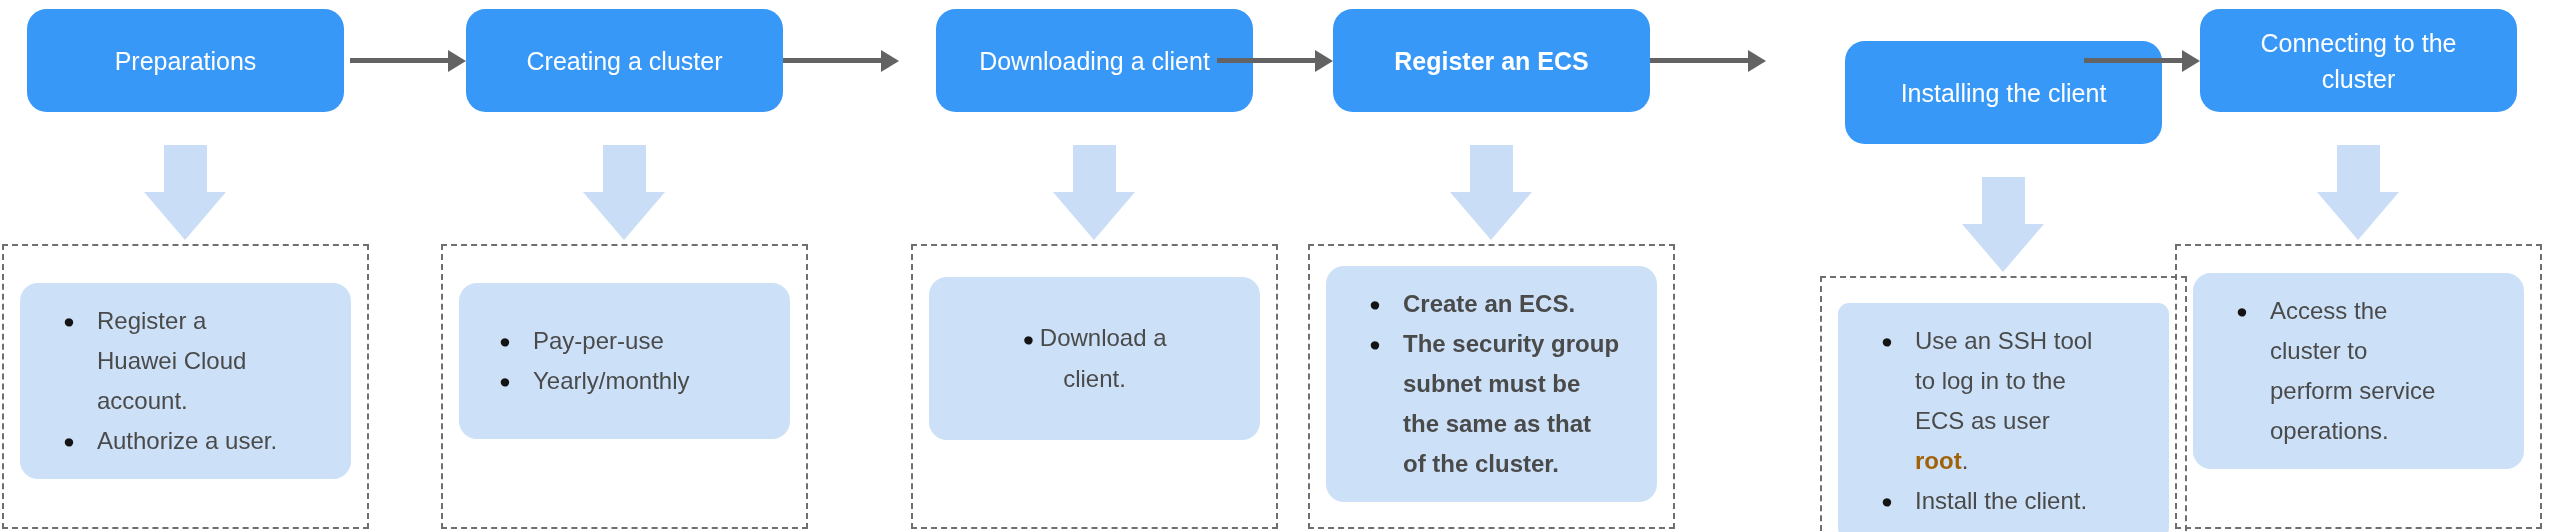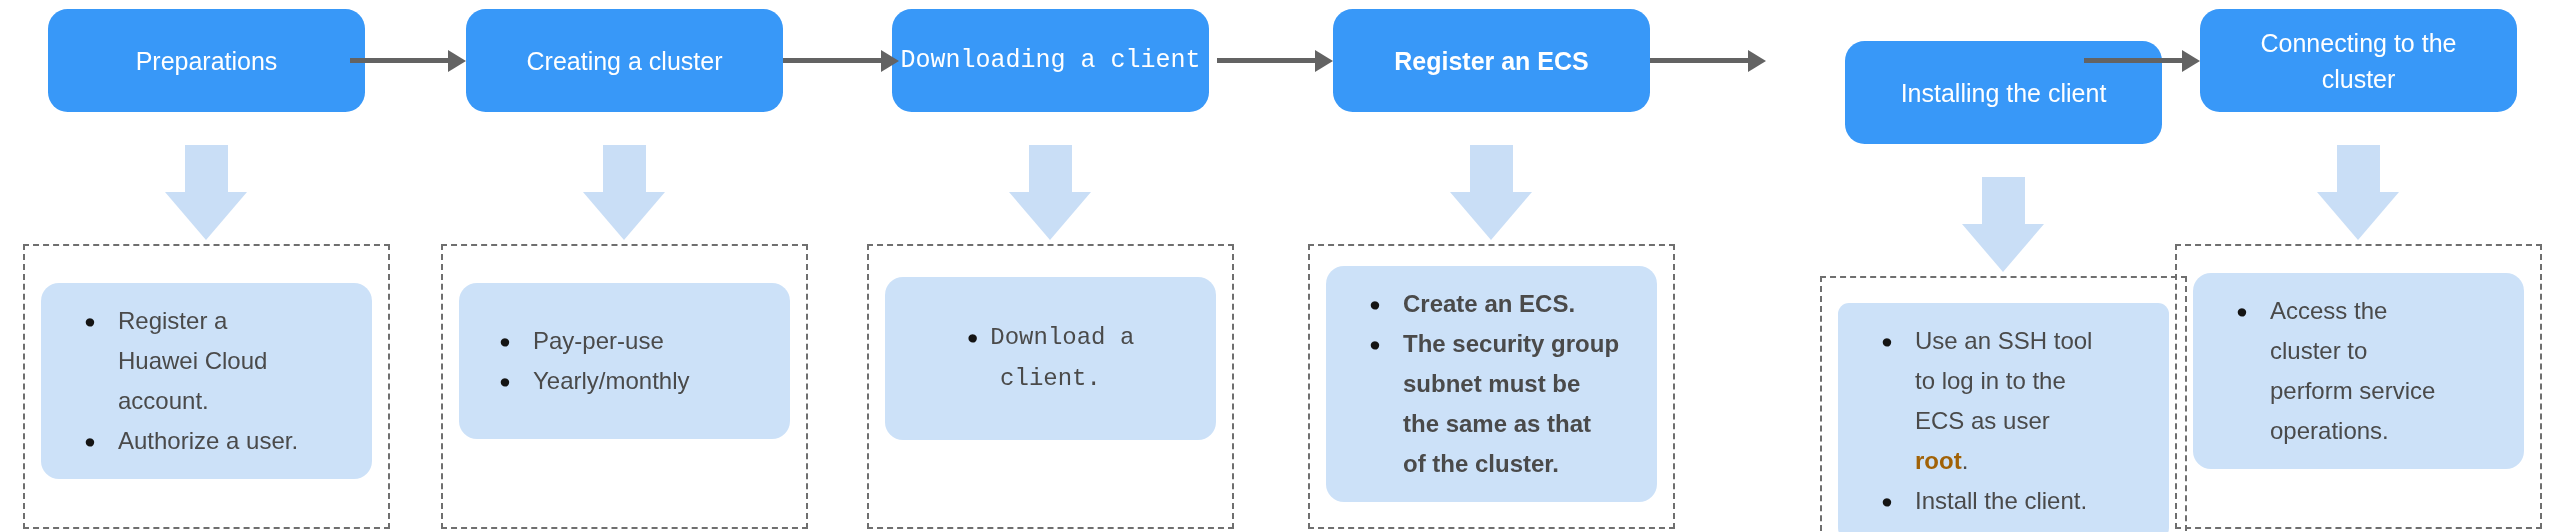--- a/index.html
+++ b/index.html
@@ -7,21 +7,21 @@
     width: 2576px; height: 533px;
     position: relative;
     background: #ffffff;
     font-family: "Liberation Sans", "DejaVu Sans", sans-serif;
     overflow: hidden;
   }
   .diagram { position: absolute; inset: 0; }
 
   
   .col { position: absolute; top: 0; width: 367px; height: 533px; }
-  .c1 { left: 23px; text-decoration: underline; }   .c2 { left: 441px; }  .c3 { left: 867px; font-family: Liberation Mono, monospace; }
+  .c1 { left: 2px; text-decoration: underline; }   .c2 { left: 441px; }  .c3 { left: 911px; }
   .c4 { left: 1308px; }.c5 { left: 1820px; margin-top: 32px; } .c6 { left: 2175px; }
 
   
   .step-box {
     position: absolute; top: 9px; left: 25px;
     width: 317px; height: 103px;
     background: #3898F8;
     border-radius: 19.7px;
     display: flex; align-items: center; justify-content: center;
     text-align: center;

